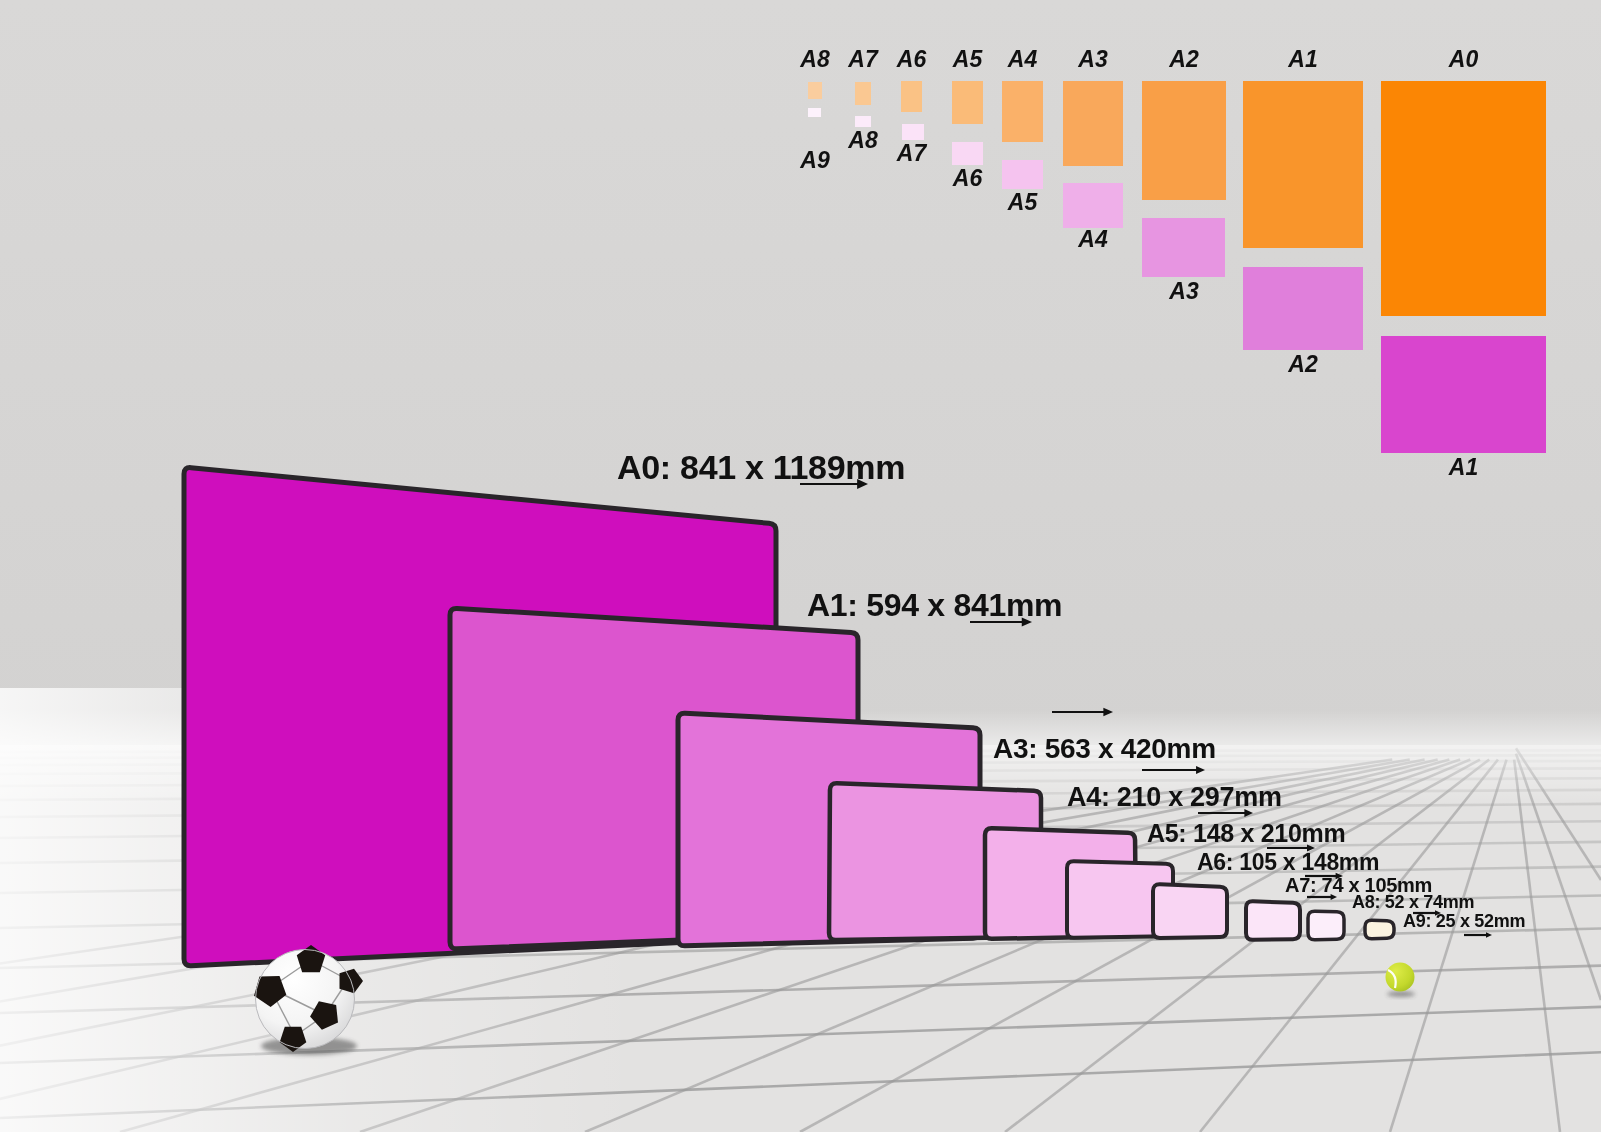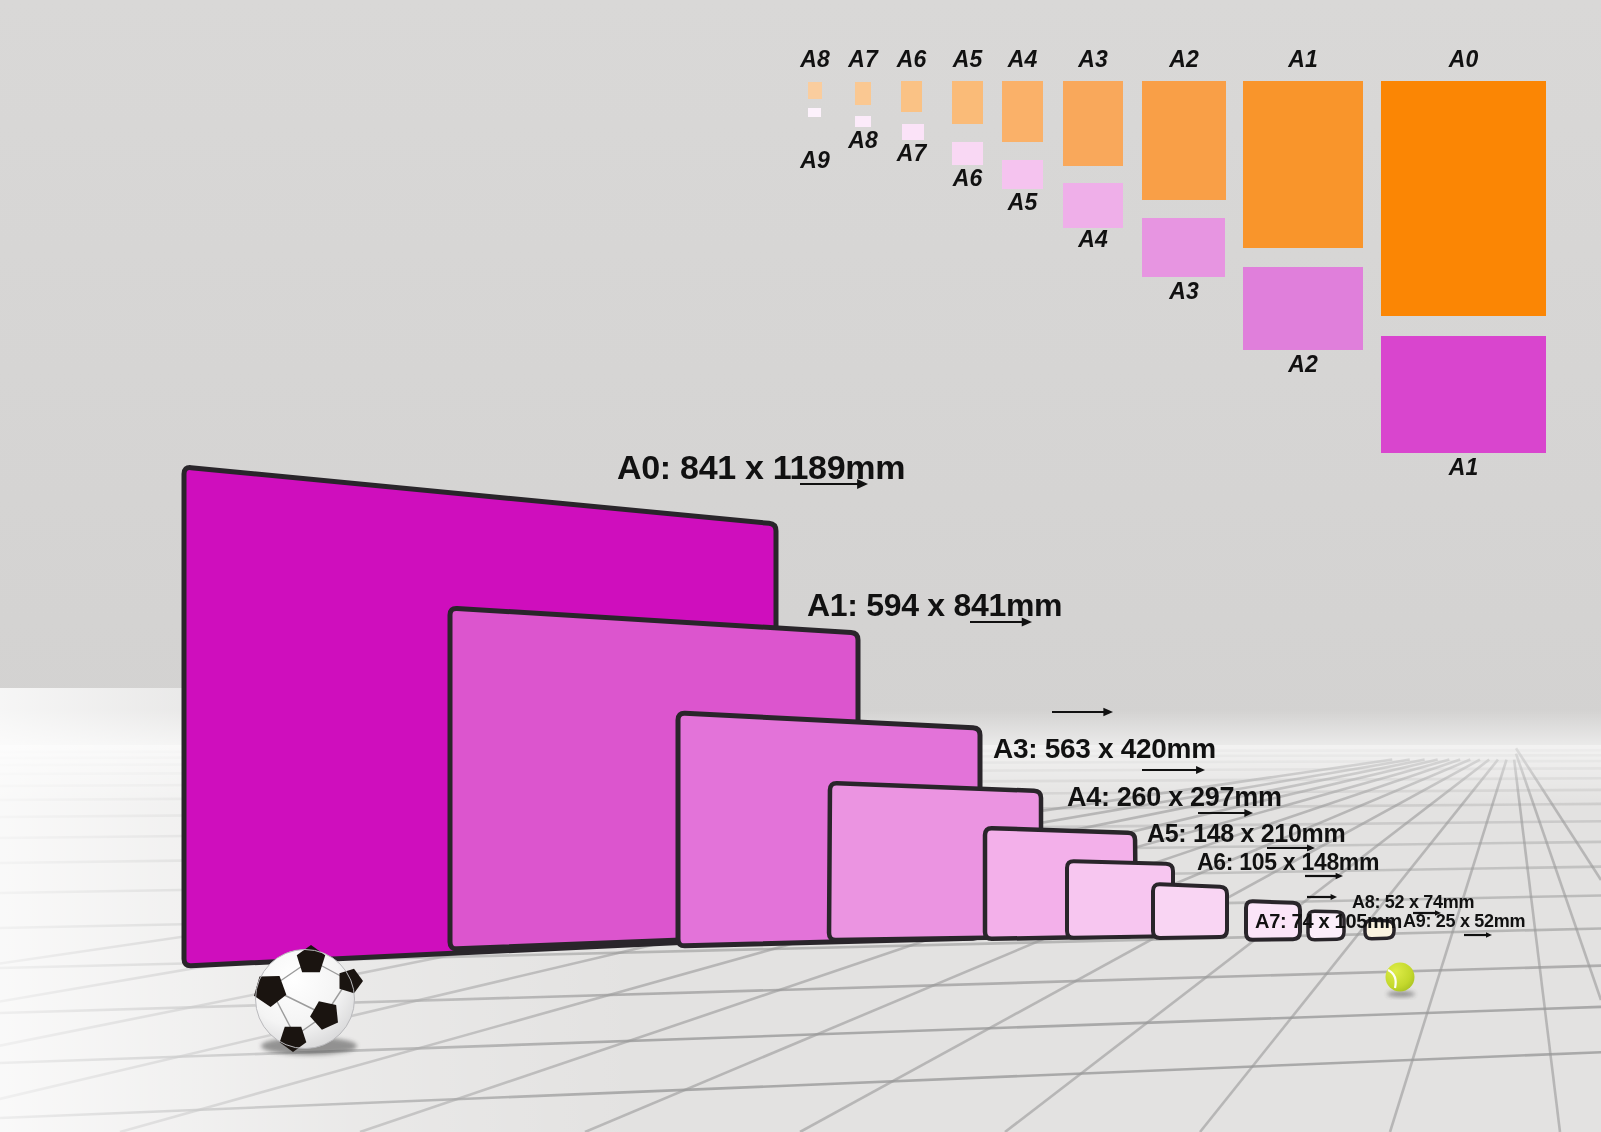--- a/index.html
+++ b/index.html
@@ -180,24 +180,24 @@
         <line x1="1413" y1="913" x2="1436" y2="913" stroke="#111" stroke-width="2.2"></line>
         <path d="M1441,913 L1435,910.3 L1435,915.7 Z" fill="#111"></path>
         <line x1="1464" y1="935" x2="1487" y2="935" stroke="#111" stroke-width="2.2"></line>
         <path d="M1492,935 L1486,932.3 L1486,937.7 Z" fill="#111"></path>
       </g>
     </svg>
   <div class="labels" id="labels">
       <div class="lbl" style="left: 617px; top: 450px; font-size: 34px;">A0: 841 x 1189mm</div>
       <div class="lbl" style="left: 807px; top: 589px; font-size: 32px;">A1: 594 x 841mm</div>
       <div class="lbl" style="left: 993px; top: 735px; font-size: 28px;">A3: 563 x 420mm</div>
-      <div class="lbl" style="left: 1067px; top: 784px; font-size: 27px;">A4: 260 x 297mm</div>
+      <div class="lbl" style="left: 1067px; top: 784px; font-size: 27px;">A4: 210 x 297mm</div>
       <div class="lbl" style="left: 1147px; top: 821px; font-size: 25px;">A5: 148 x 210mm</div>
       <div class="lbl" style="left: 1197px; top: 851px; font-size: 23px;">A6: 105 x 148mm</div>
-      <div class="lbl" style="left: 1255px; top: 875px; font-size: 20px; margin-top: 36px;">A7: 74 x 105mm</div>
+      <div class="lbl" style="left: 1285px; top: 875px; font-size: 20px;">A7: 74 x 105mm</div>
       <div class="lbl" style="left: 1352px; top: 893px; font-size: 18px;">A8: 52 x 74mm</div>
       <div class="lbl" style="left: 1403px; top: 912px; font-size: 18px;">A9: 25 x 52mm</div>
       <div class="clbl" style="left: 815px; top: 48px;">A8</div>
       <div class="clbl" style="left: 815px; top: 124px; margin-top: 25px;">A9</div>
       <div class="clbl" style="left: 863px; top: 48px;">A7</div>
       <div class="clbl" style="left: 863px; top: 129px;">A8</div>
       <div class="clbl" style="left: 911.5px; top: 48px;">A6</div>
       <div class="clbl" style="left: 911.5px; top: 142px;">A7</div>
       <div class="clbl" style="left: 967.5px; top: 48px;">A5</div>
       <div class="clbl" style="left: 967.5px; top: 167px;">A6</div>

